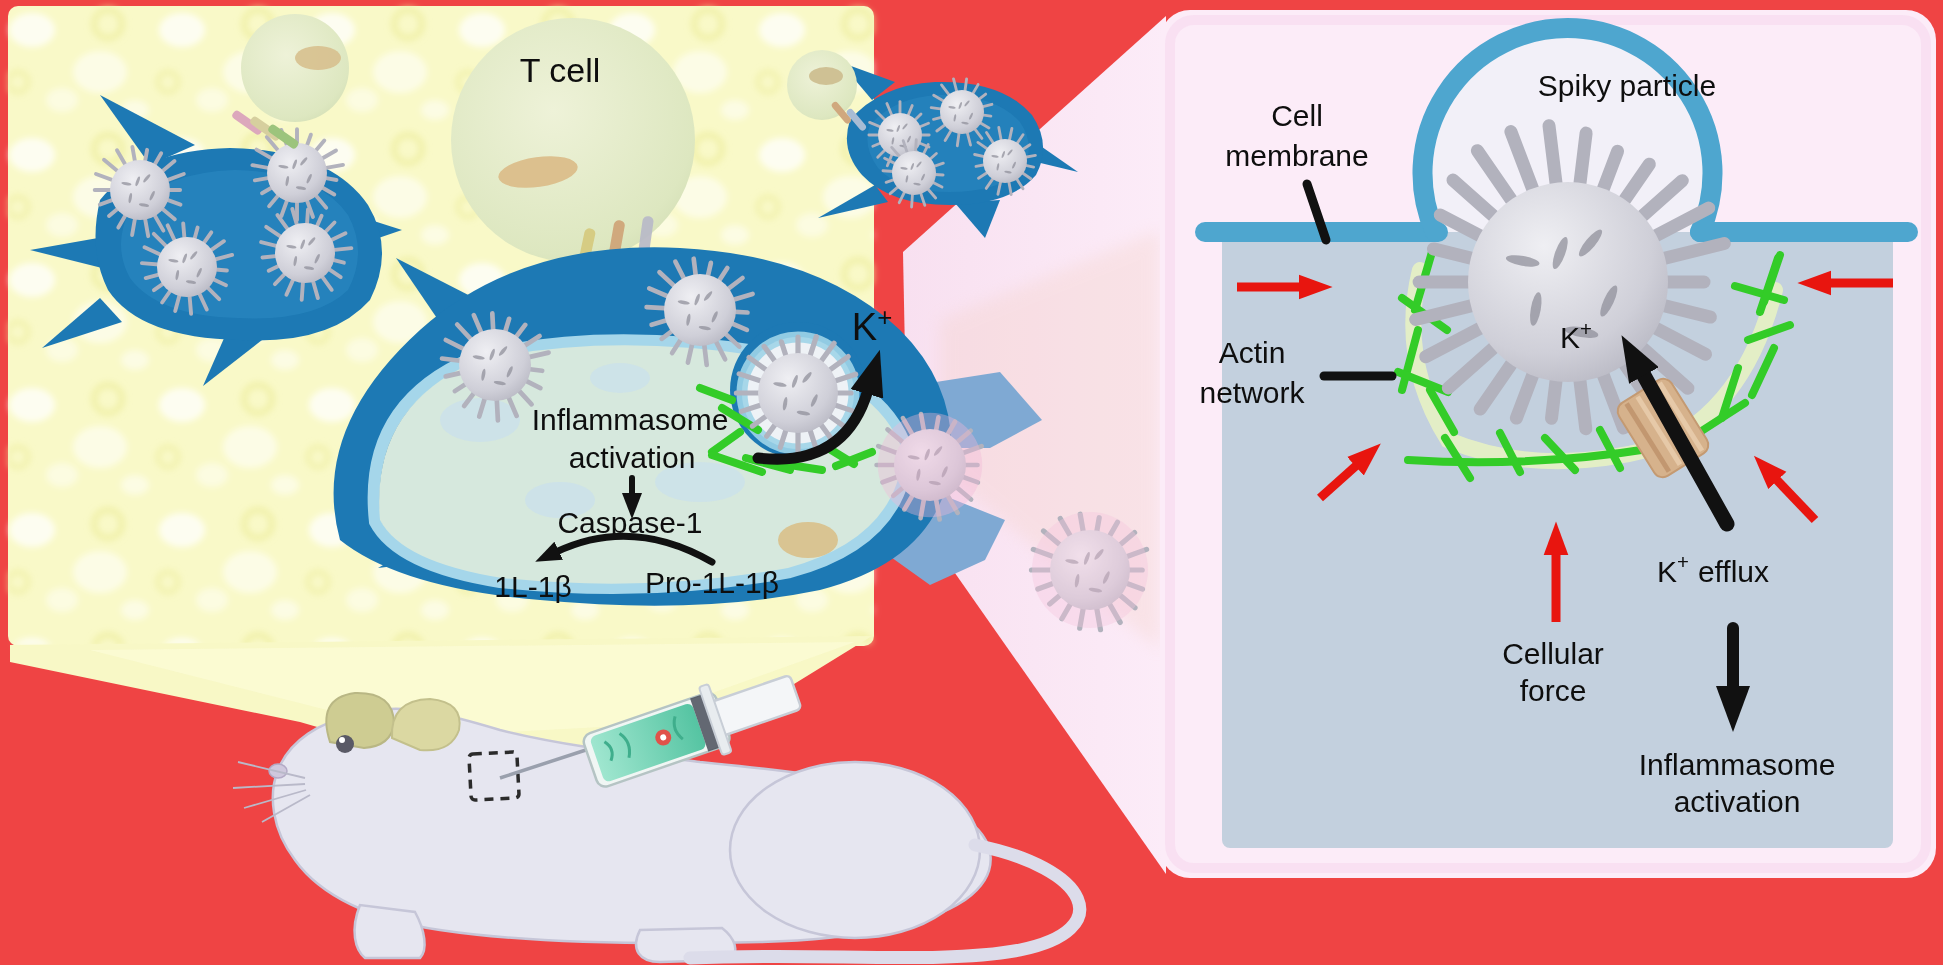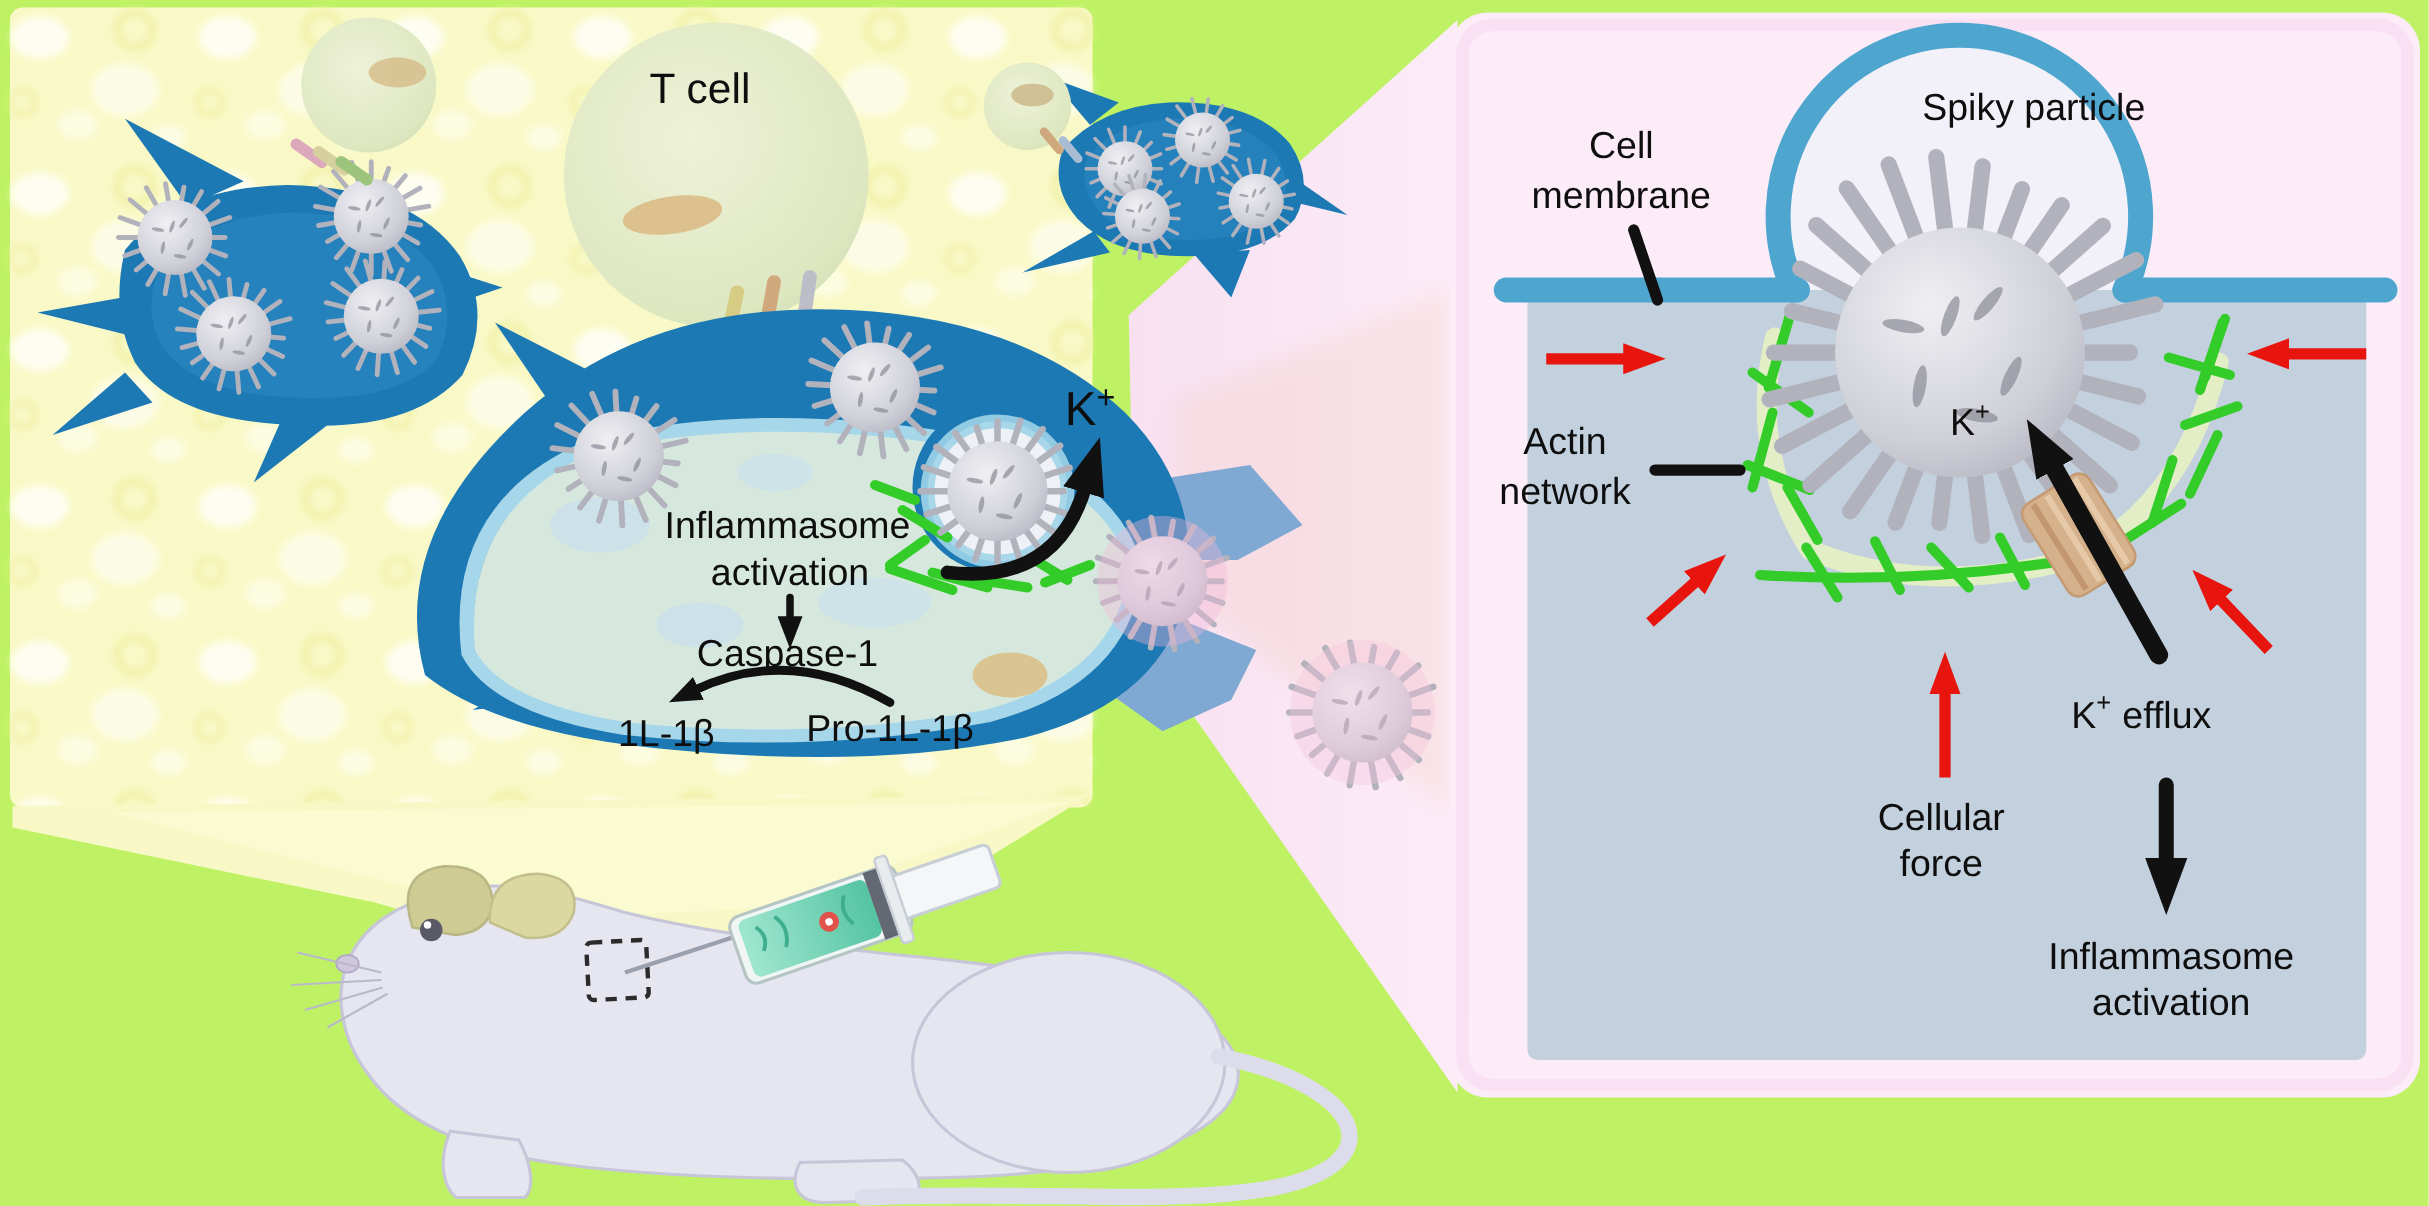--- a/index.html
+++ b/index.html
@@ -1,16 +1,16 @@
 <!DOCTYPE html>
 <html style="--background_yellow: #f9f9c8; --cell_blue: #1d79b4; --membrane_blue: #4ea6cf; --cytosol_gray_blue: #c3d0de; --panel_pink: #fcecf8; --actin_green: #33cc28; --arrow_red: #e8150f; --arrow_black: #111111; --particle_gray: #c9c9d2; --t_cell_green: #e3ebc6; --channel_tan: #d6b28c; --mouse_gray: #e6e6f0;"><head>
 <meta charset="utf-8">
 <style>
   html,body{margin:0;padding:0;background:#fff;}
-  .stage{position:relative;width:1943px;height:965px;background:#bef264;overflow:hidden;
+  .stage{position:relative;width:1943px;height:965px;background:#ef4444;overflow:hidden;
          font-family:"Liberation Sans",sans-serif;}
   svg{position:absolute;left:0;top:0;}
   .lbl{font-family:"Liberation Sans",sans-serif;fill:#0e0e0e;font-size:30px;text-anchor:middle;}
   .lbl-big{font-size:34px;}
   .lbl-k{font-size:38px;}
   .sup{font-size:68%;}
   .spk{stroke:#b2b2bd;fill:none;}
   .dash{fill:#8d8d99;opacity:.72;}
   .actin{stroke:var(--actin_green,#33cc28);stroke-width:8;stroke-linecap:round;fill:none;}
   .actin-glow{stroke:#e9f3c2;stroke-width:16;stroke-linecap:round;fill:none;opacity:.85;}

